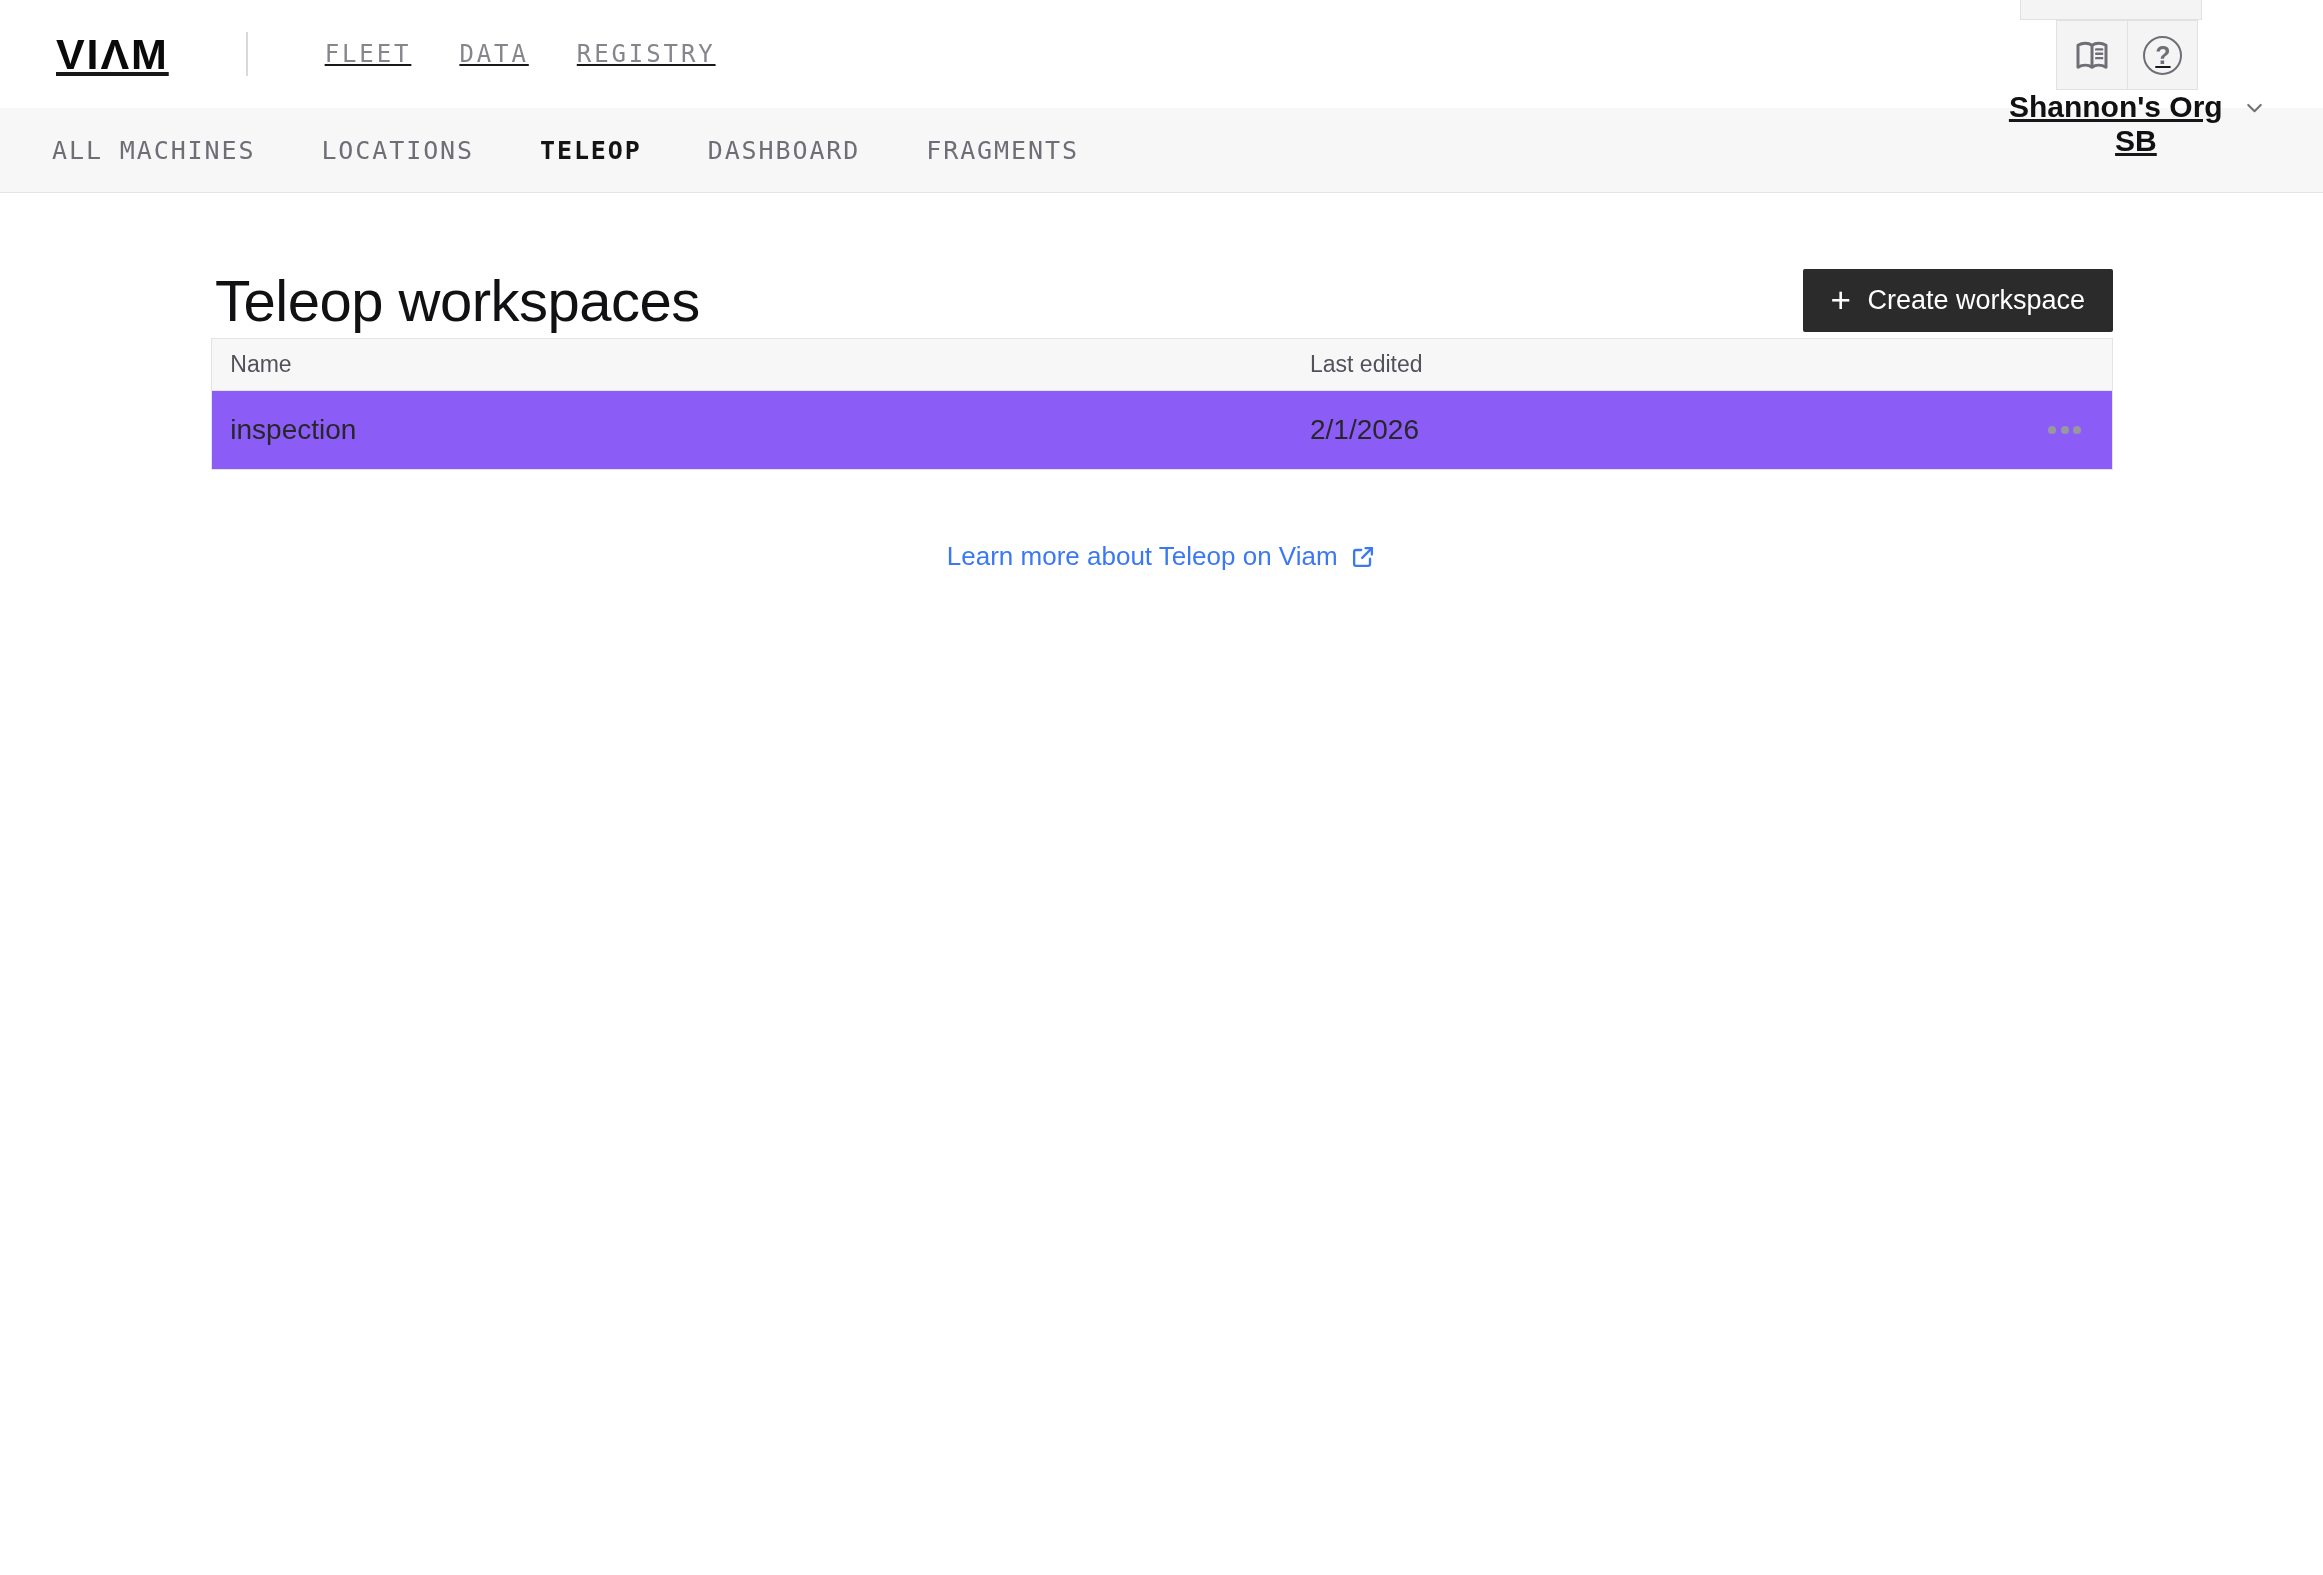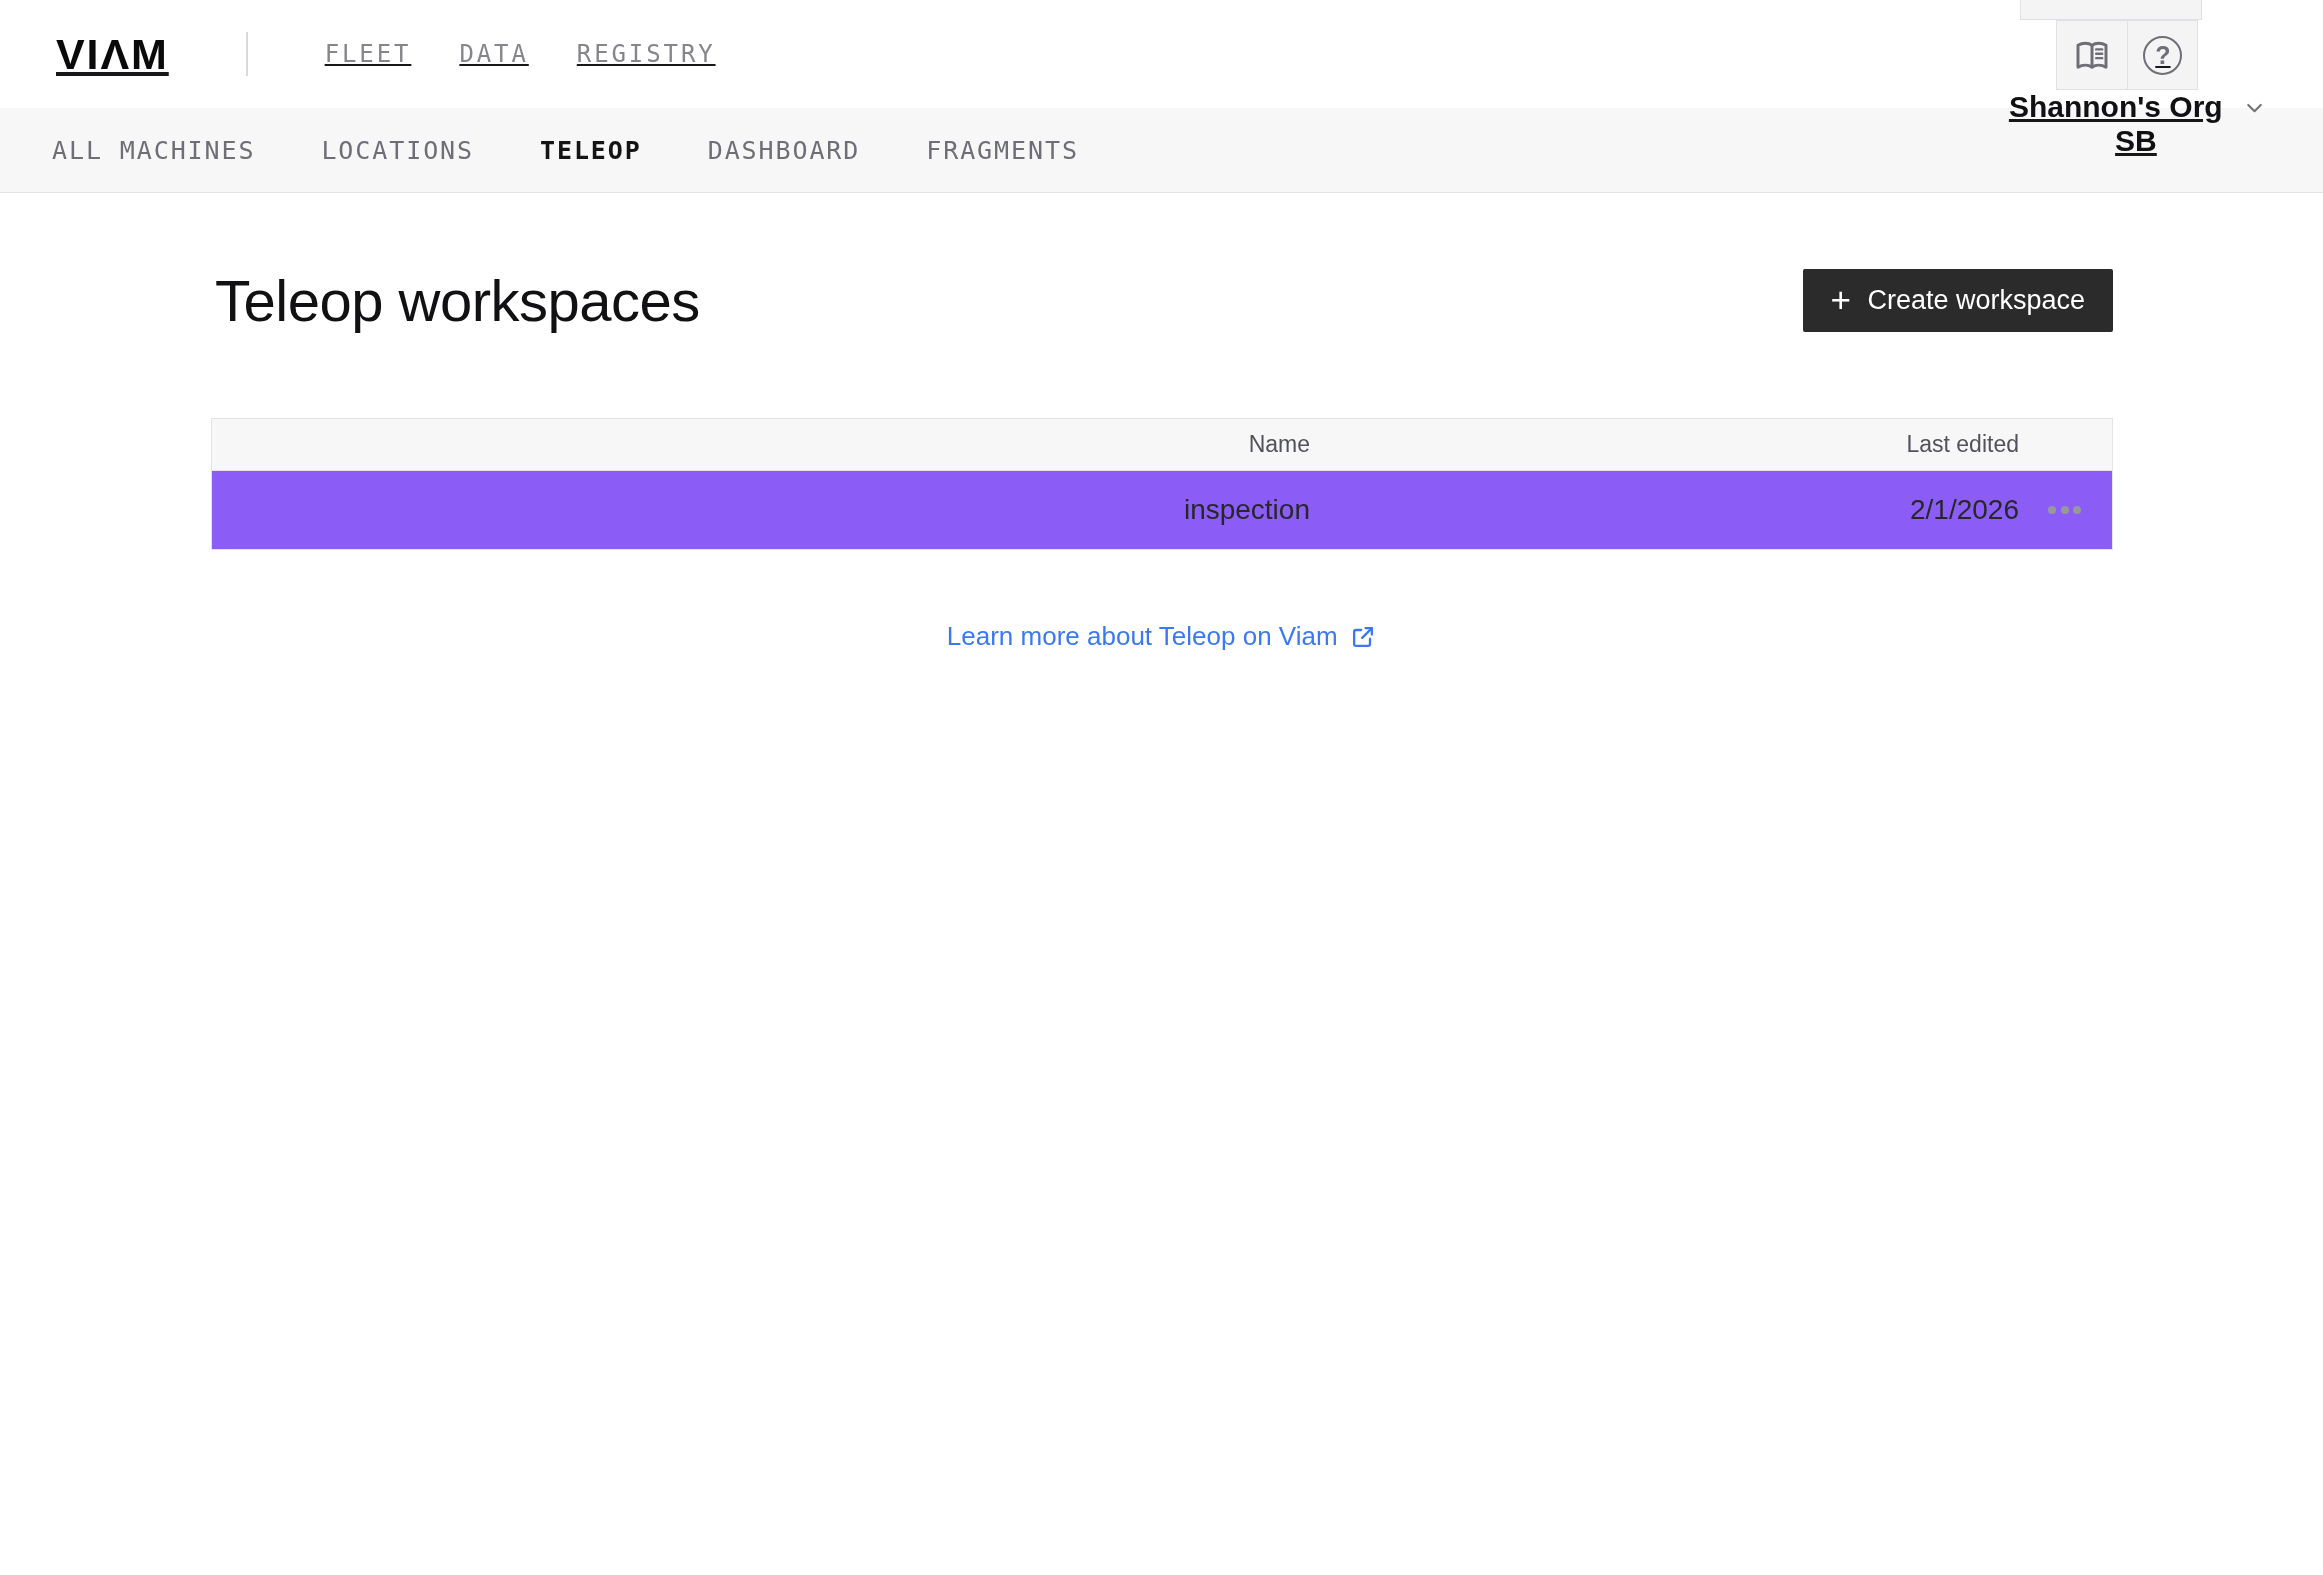--- a/index.html
+++ b/index.html
@@ -123,21 +123,21 @@
     background: #2b2b2b;
     border: none; border-radius: 1.9px;
     color: #ffffff;
     font-family: "Liberation Sans", sans-serif;
     font-size: 27px;
     cursor: pointer;
   }
   .plus-glyph { font-size: 35px; font-weight: 300; line-height: 1; margin-top: -2.9px; }
 
   
-  .ws-table { margin-top: 80px; border: 1px solid #e4e4e7; text-align: right; }
+  .ws-table { border: 1px solid #e4e4e7; }
   .thead {
     display: flex; align-items: center;
     height: 52px;
     background: #f7f7f8;
     border-bottom: 1px solid #e4e4e7;
     font-size: 23px; color: #52525b;
   }
   .trow {
     display: flex; align-items: center;
     height: 78px;

